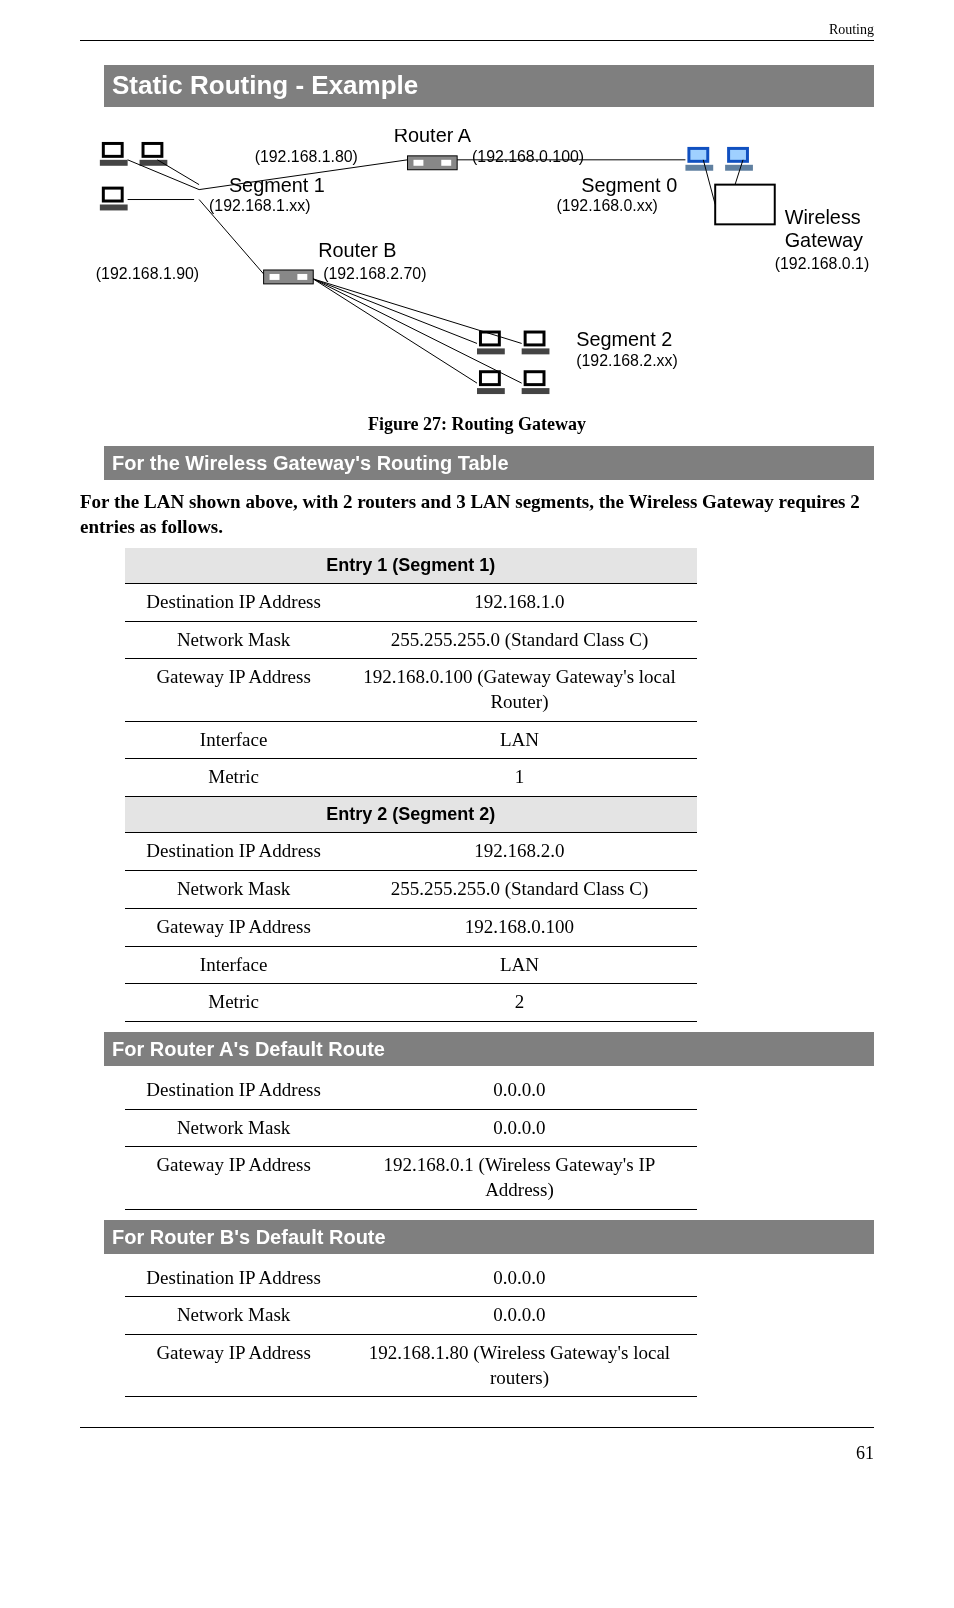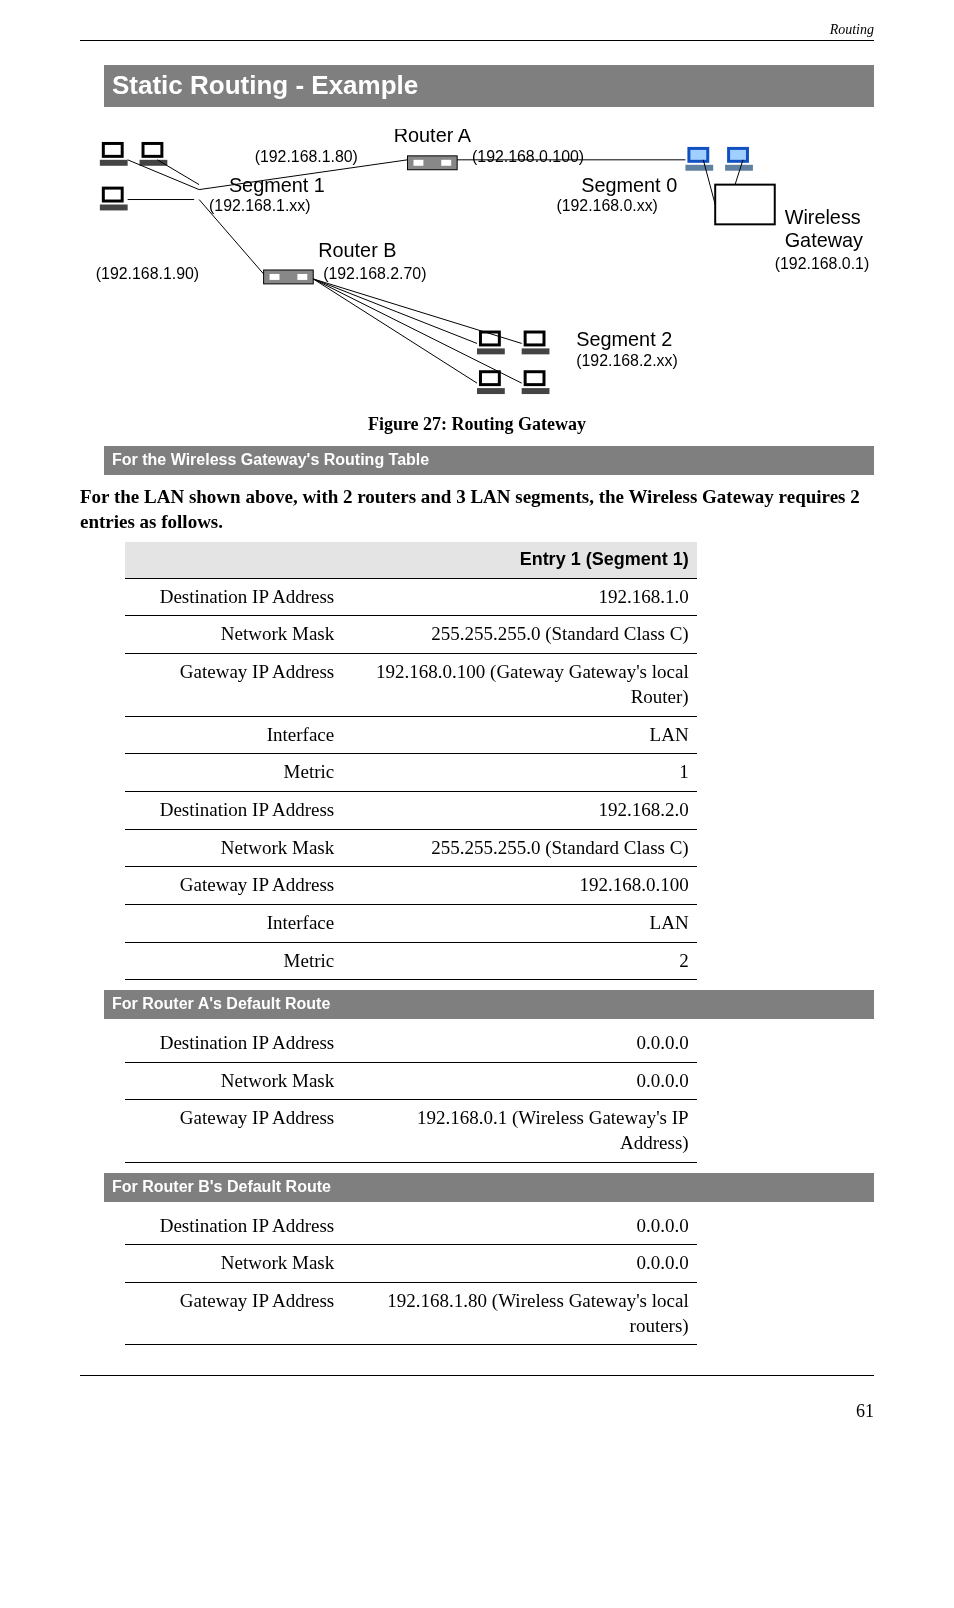--- a/index.html
+++ b/index.html
@@ -16,34 +16,33 @@
   .top-sep {
     border-top: 1px solid #000;
     margin-bottom: 24px;
     position: relative;
   }
   .running-head {
     position: absolute;
     right: 0;
     top: -20px;
     font-size: 14px;
-    font-style: italic;
   }
   .band {
     background: #7f7f7f;
     color: #fff;
     font-family: Arial, Helvetica, sans-serif;
     font-weight: bold;
     padding: 4px 8px;
     margin-top: 10px;
     margin-bottom: 6px;
     margin-left: 24px;
   }
   .band-large { font-size: 26px; }
-  .band-med  { font-size: 16px; }
+  .band-med  { font-size: 20px; }
   .diagram {
     width: 100%;
     height: 280px;
     position: relative;
     margin-top: 22px;
   }
   .diagram svg { width: 100%; height: 100%; }
   .caption {
     text-align: center;
     font-weight: bold;
@@ -53,35 +52,35 @@
   .body-text { margin: 10px 0 8px 0; font-weight: bold; }
   table.data {
     border-collapse: collapse;
     width: 72%;
     margin-left: 45px;
     margin-bottom: 6px;
   }
   table.data th, table.data td {
     border-bottom: 1px solid #000;
     padding: 6px 8px;
-    text-align: right;
+    text-align: center;
     vertical-align: top;
     font-size: 19px;
   }
   table.data th.section {
     background: #e4e4e4;
     font-family: Arial, Helvetica, sans-serif;
     font-weight: bold;
     font-size: 18px;
   }
   table.data col.c1 { width: 38%; }
   .footer {
     border-top: 1px solid #000;
     margin-top: 30px;
-    padding-top: 24px;
+    padding-top: 14px;
     text-align: right;
     font-size: 18px;
   }
 </style>
 </head>
 <body>
 
 <div class="top-sep">
   <span class="running-head">Routing</span>
 </div>
@@ -191,20 +190,23 @@
   </tr>
   <tr>
     <td>Interface</td>
     <td>LAN</td>
   </tr>
   <tr>
     <td>Metric</td>
     <td>1</td>
   </tr>
   <tr>
+    <th class="section" colspan="2">Entry 2 (Segment 2)</th>
+  </tr>
+  <tr>
     <td>Destination IP Address</td>
     <td>192.168.2.0</td>
   </tr>
   <tr>
     <td>Network Mask</td>
     <td>255.255.255.0  (Standard Class C)</td>
   </tr>
   <tr>
     <td>Gateway IP Address</td>
     <td>192.168.0.100</td>

